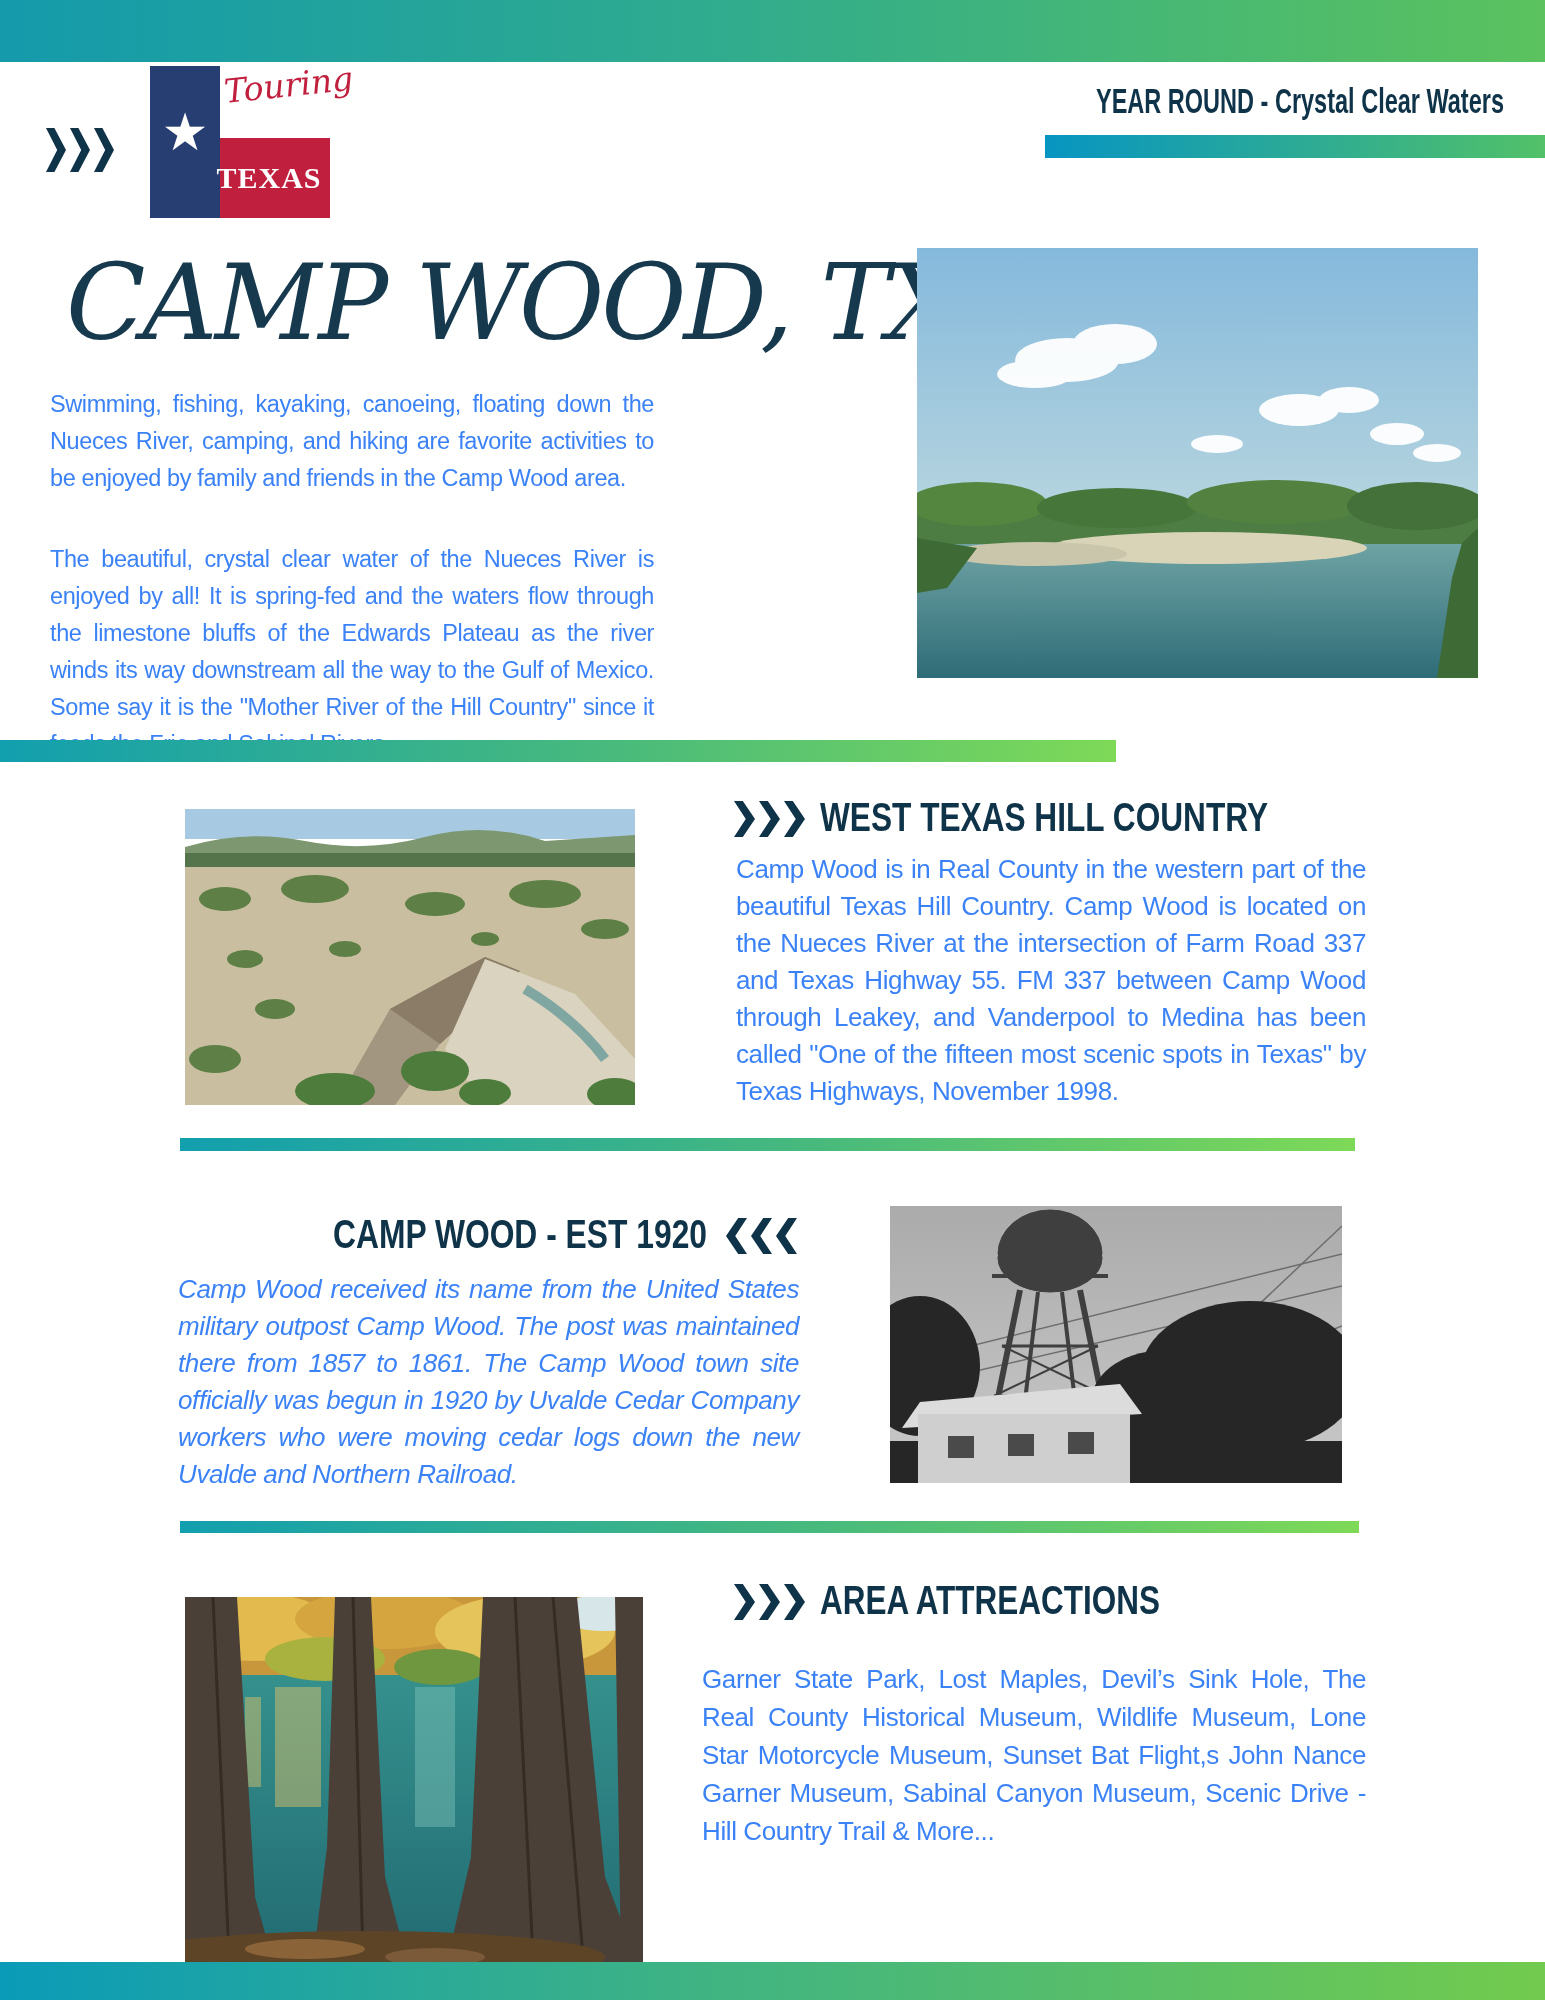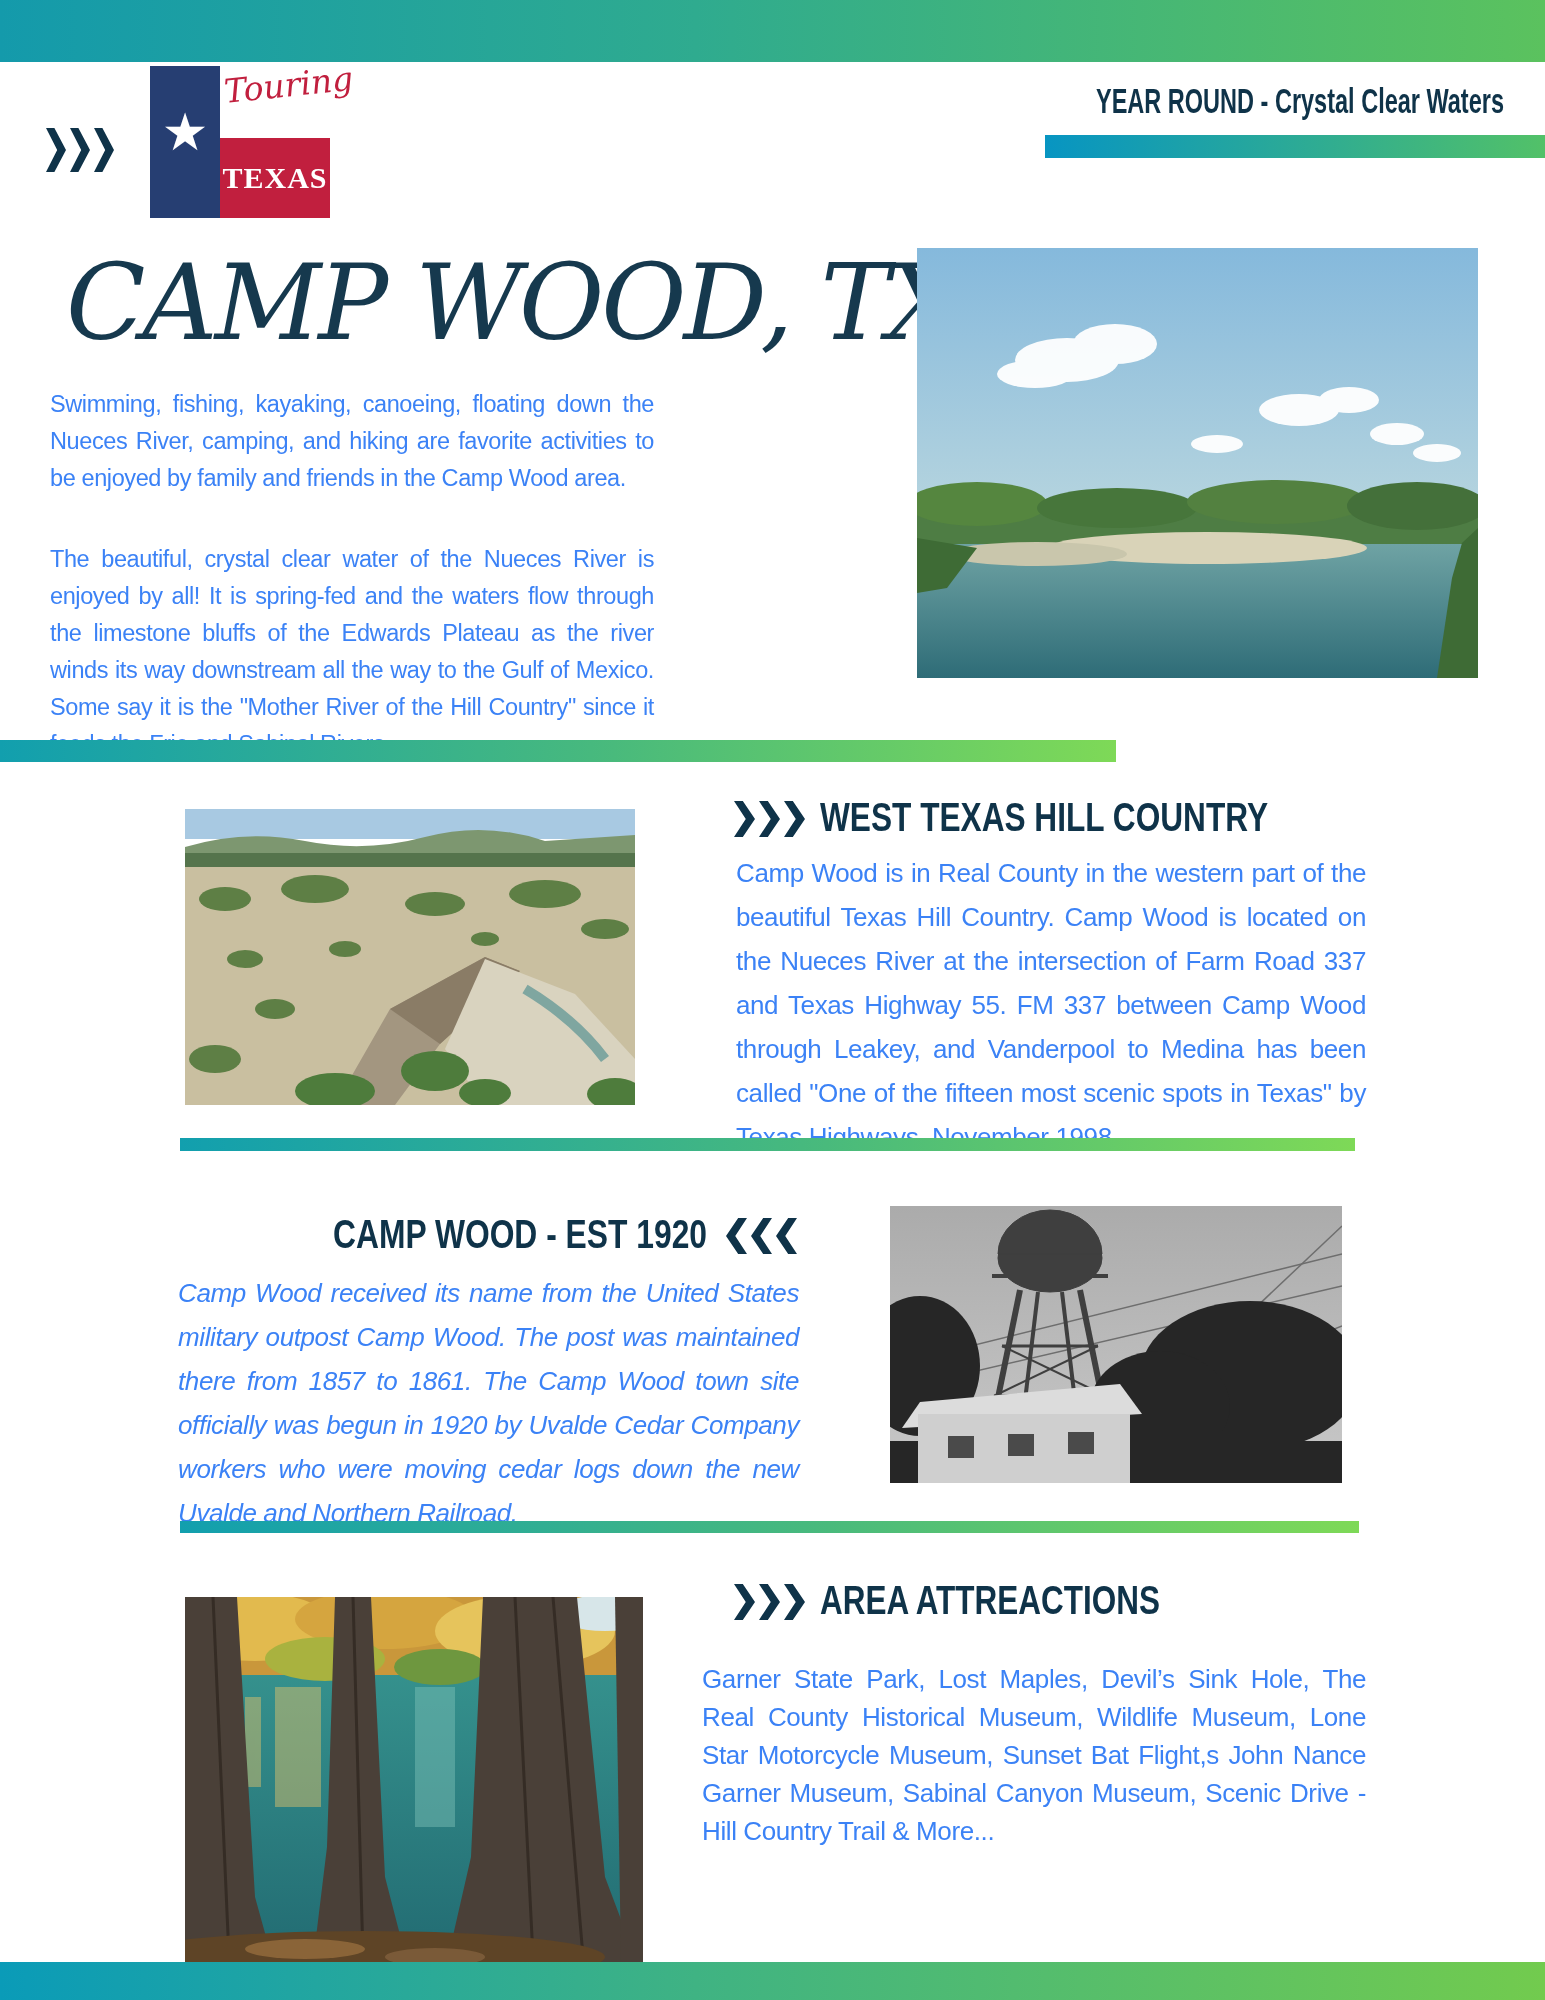--- a/index.html
+++ b/index.html
@@ -5,36 +5,36 @@
   html,body{margin:0;padding:0;background:#fff;}
   #page{position:relative;width:1545px;height:2000px;background:#ffffff;overflow:hidden;
         font-family:"Liberation Sans",sans-serif;}
   .abs{position:absolute;}
   .gradbar-top{background:linear-gradient(90deg,#149AAB 0%,#2FAB8F 45%,#5BC25E 100%);}
   .gradbar-div{background:linear-gradient(90deg,#129FAE 0%,#49BA7C 55%,#7ED957 100%);}
   .gradbar-tag{background:linear-gradient(90deg,#0795C2 0%,#2FAC92 55%,#52C168 100%);}
   .gradbar-bottom{background:linear-gradient(90deg,#0A9BB8 0%,#3FB383 45%,#72CB4E 100%);}
   .para{color:#3b82f6;text-align:justify;letter-spacing:-0.4px;}
   .para-intro{font-size:23.5px;line-height:37px;}
-  .para-sec{font-size:26px;line-height:44px;}
+  .para-sec{font-size:26px;line-height:37px;}
   .script-title{font-family:"DejaVu Serif",serif;font-style:italic;font-size:104px;
                 color:#16394E;letter-spacing:-3px;white-space:nowrap;}
   .chev-row{display:flex;gap:4px;}
   .chev{width:21px;height:36px;background:#0F3349;
         clip-path:polygon(0 0,42% 0,100% 50%,42% 100%,0 100%,56% 50%);}
   .chev-lg{width:20px;height:44px;}
   .chev-left{transform:scaleX(-1);}
   .h-svg text{font-family:"Liberation Sans",sans-serif;font-weight:bold;fill:#0F3349;}
   
   .logo{width:180px;height:152px;}
   .logo .blue{position:absolute;left:0;top:0;width:70px;height:152px;background:#263E72;}
   .logo .star{position:absolute;left:0;top:36px;width:70px;text-align:center;
               color:#fff;font-size:52px;line-height:60px;}
   .logo .red{position:absolute;left:70px;top:72px;width:110px;height:80px;background:#C11F3E;}
-  .logo .state{position:absolute;left:70px;top:72px;width:110px;height:80px;line-height:80px;
+  .logo .state{position:absolute;left:64px;top:72px;width:110px;height:80px;line-height:80px;
                text-align:center;color:#fff;font-family:"Liberation Serif",serif;
                font-weight:bold;font-size:30px;letter-spacing:1px;}
   .logo .script{position:absolute;left:74px;top:0px;width:116px;text-align:center;
                 font-family:"DejaVu Serif",serif;font-style:italic;font-size:33px;
                 color:#C11F3E;transform:rotate(-6deg);}
   .tagline-svg text{font-family:"Liberation Sans",sans-serif;font-weight:bold;fill:#0F3349;}
   .photo{display:block;}
 </style>
 </head>
 <body>

